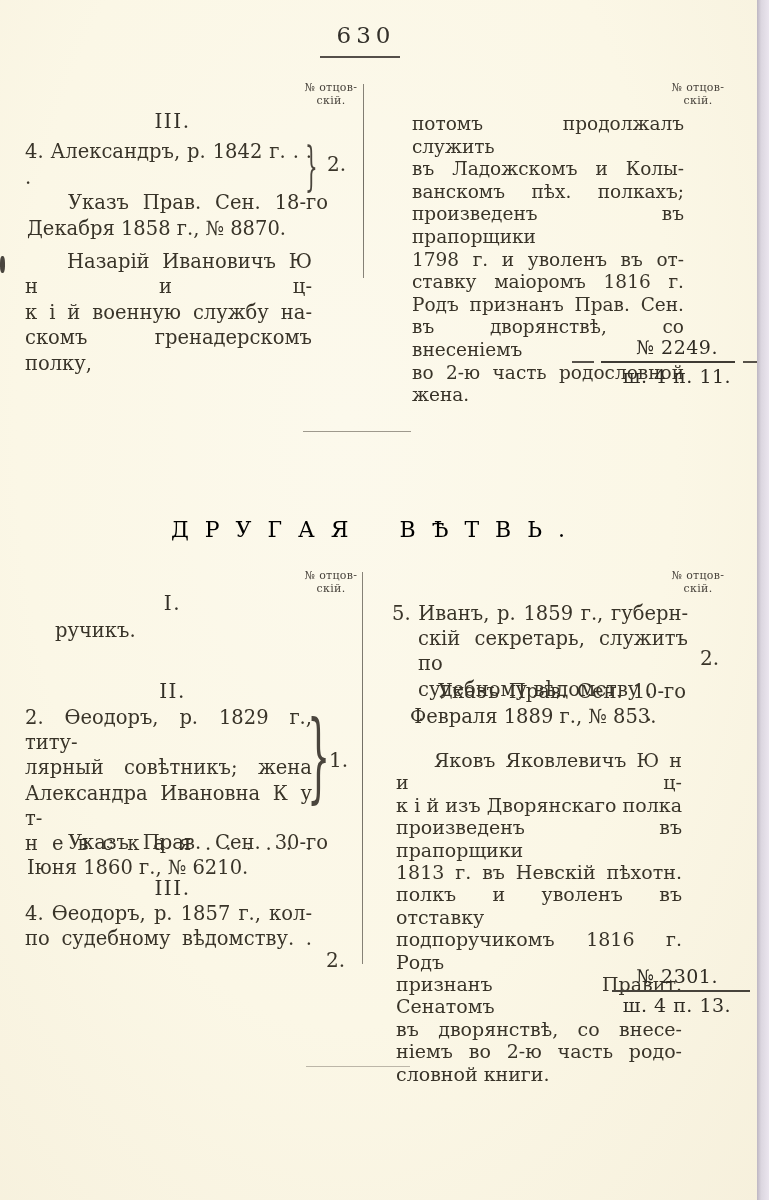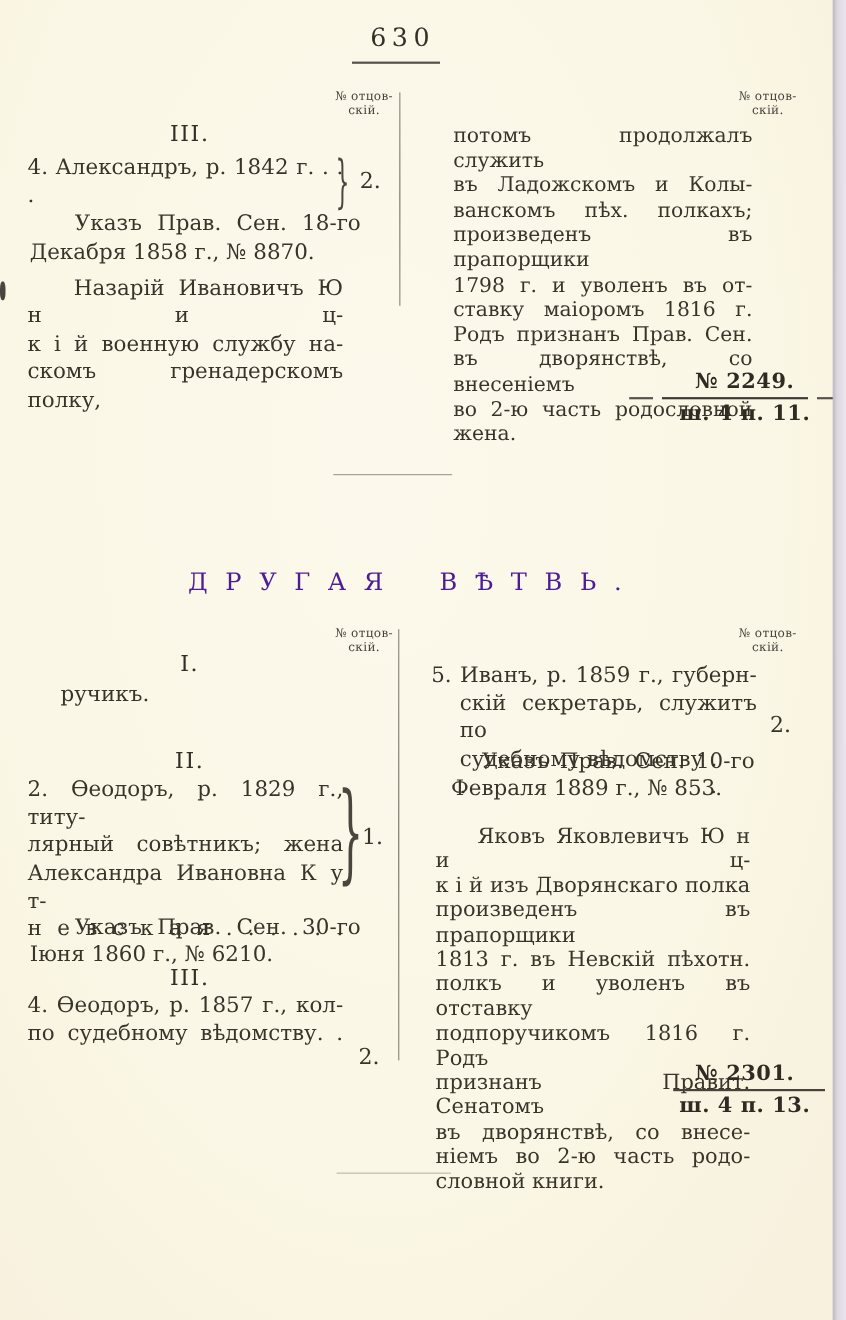--- a/index.html
+++ b/index.html
@@ -14,24 +14,24 @@
   .jl{text-align:justify;text-align-last:justify;-moz-text-align-last:justify;}
   .collabel{font-size:11px;line-height:12.5px;text-align:center;color:#46413a;letter-spacing:.3px;}
   .pageno{font-size:23px;letter-spacing:5px;color:#33302a;}
   .h-num{font-size:20px;letter-spacing:1.5px;color:#332f27;}
   .body20{font-size:19.5px;line-height:25.6px;}
   .body19{font-size:18.5px;line-height:22.6px;}
   .body19b{font-size:19px;line-height:22.4px;}
   .groupno{font-size:20px;color:#393429;}
   .vrule{width:1px;background:linear-gradient(#6b665c,#4e4a42 50%,#6b665c);opacity:.8;}
   .hrule{height:1.5px;background:#55504a;}
-  .ref{font-size:19px;font-weight:700;line-height:24px;letter-spacing:.5px;color:#2f2b23;}
+  .ref{font-size:19px;font-weight:400;line-height:24px;letter-spacing:.5px;color:#2f2b23;}
   .brace{font-family:"DejaVu Serif",serif;color:#4a453d;line-height:1;transform-origin:left top;}
   .divider{height:1px;background:#8d887c;opacity:.85;}
-  .branch{font-size:22px;letter-spacing:16px;word-spacing:12px;color:#4c1d95;}
+  .branch{font-size:22px;letter-spacing:16px;word-spacing:12px;color:#000000;}
   .edgeband{top:0;right:0;width:12px;height:1200px;
     background:linear-gradient(to right,#bdb6c2,#dcd7e0 35%,#eae5ee);}
   .speck{left:0;top:256px;width:5px;height:17px;background:#49453e;border-radius:40%;}
   .faintline{height:1px;background:#bcb6a8;}
 </style>
 </head>
 <body>
 
 <div class="abs pageno ctr" style="left:0;top:22px;width:732px;">630</div>
 <div class="abs hrule" style="left:320px;top:56px;width:80px;"></div>

